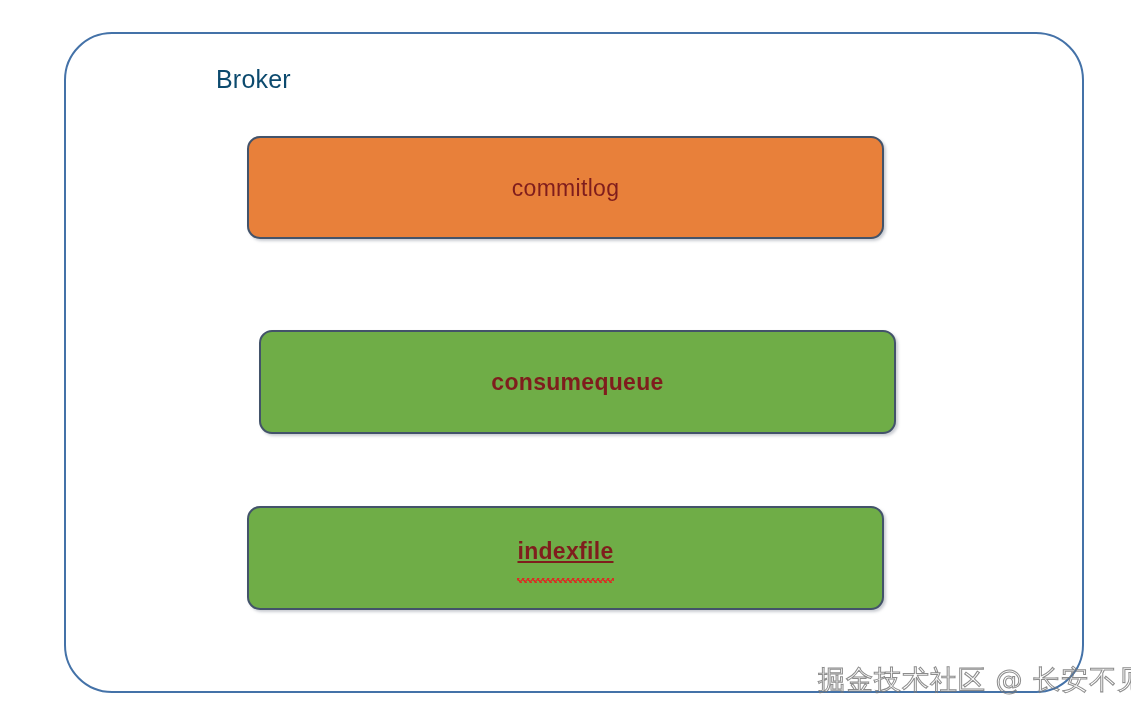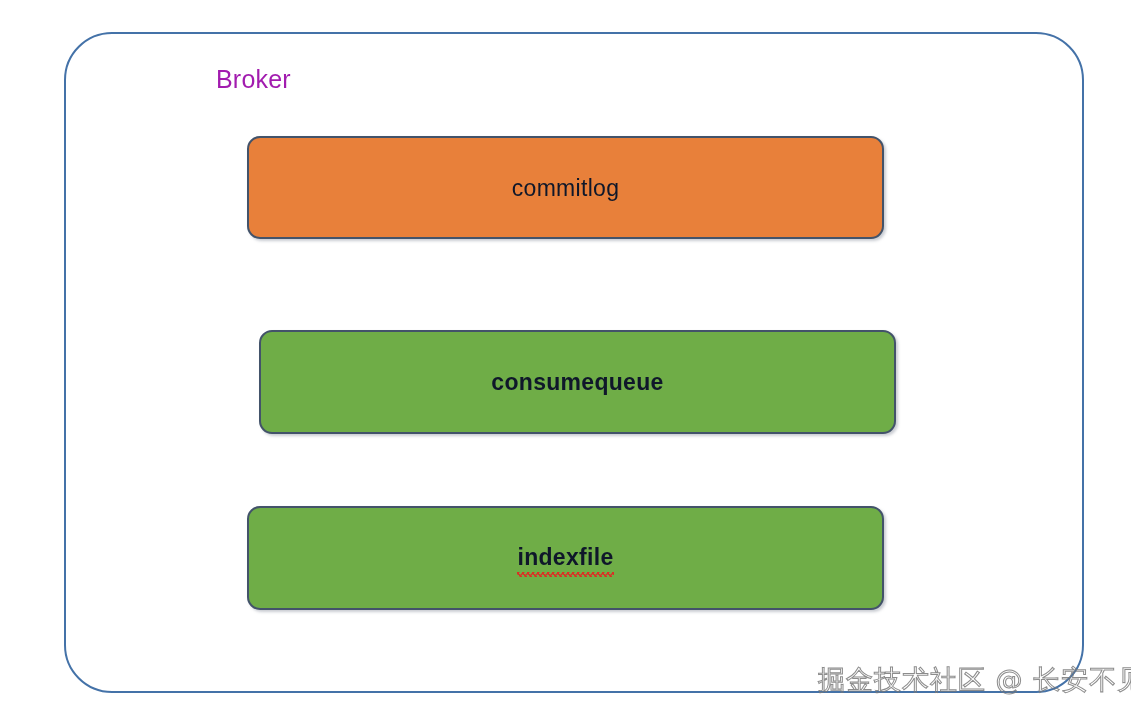--- a/index.html
+++ b/index.html
@@ -34,42 +34,42 @@
     border-radius: 48px;
     background: transparent;
   }
 
   .broker-label {
     position: absolute;
     left: 216px;
     top: 62px;
     font-size: 25px;
     line-height: 34px;
-    color: #a21caf;
+    color: #0c4a6e;
     font-weight: 400;
     letter-spacing: 0.2px;
     white-space: nowrap;
   }
 
   
   .node-box {
     position: absolute;
     left: 247px;
     width: 637px;
     box-sizing: border-box;
     border: 2px solid #43536a;
     border-radius: 13px;
     display: flex;
     align-items: center;
     justify-content: center;
     box-shadow: 2px 2px 3px rgba(100, 110, 125, 0.35);
   }
 
   .node-box .node-label {
-    color: #0f172a;
+    color: #7f1d1d;
     font-size: 23px;
     line-height: 30px;
     letter-spacing: 0.3px;
     white-space: nowrap;
   }
 
   #box-commitlog {
     top: 136px;
     height: 103px;
     background: #e8803a;
@@ -89,21 +89,22 @@
   }
 
   #box-indexfile {
     top: 506px;
     height: 104px;
     background: #6fad47;
   }
   #box-indexfile .node-label {
     font-weight: 700;
     position: relative;
-    padding-bottom: 3px;
+    padding-bottom: 15px;
+    text-decoration: underline;
   }
 
   
   #box-indexfile .node-label::after {
     content: "";
     position: absolute;
     left: 0;
     right: 0;
     bottom: -2px;
     height: 5px;

